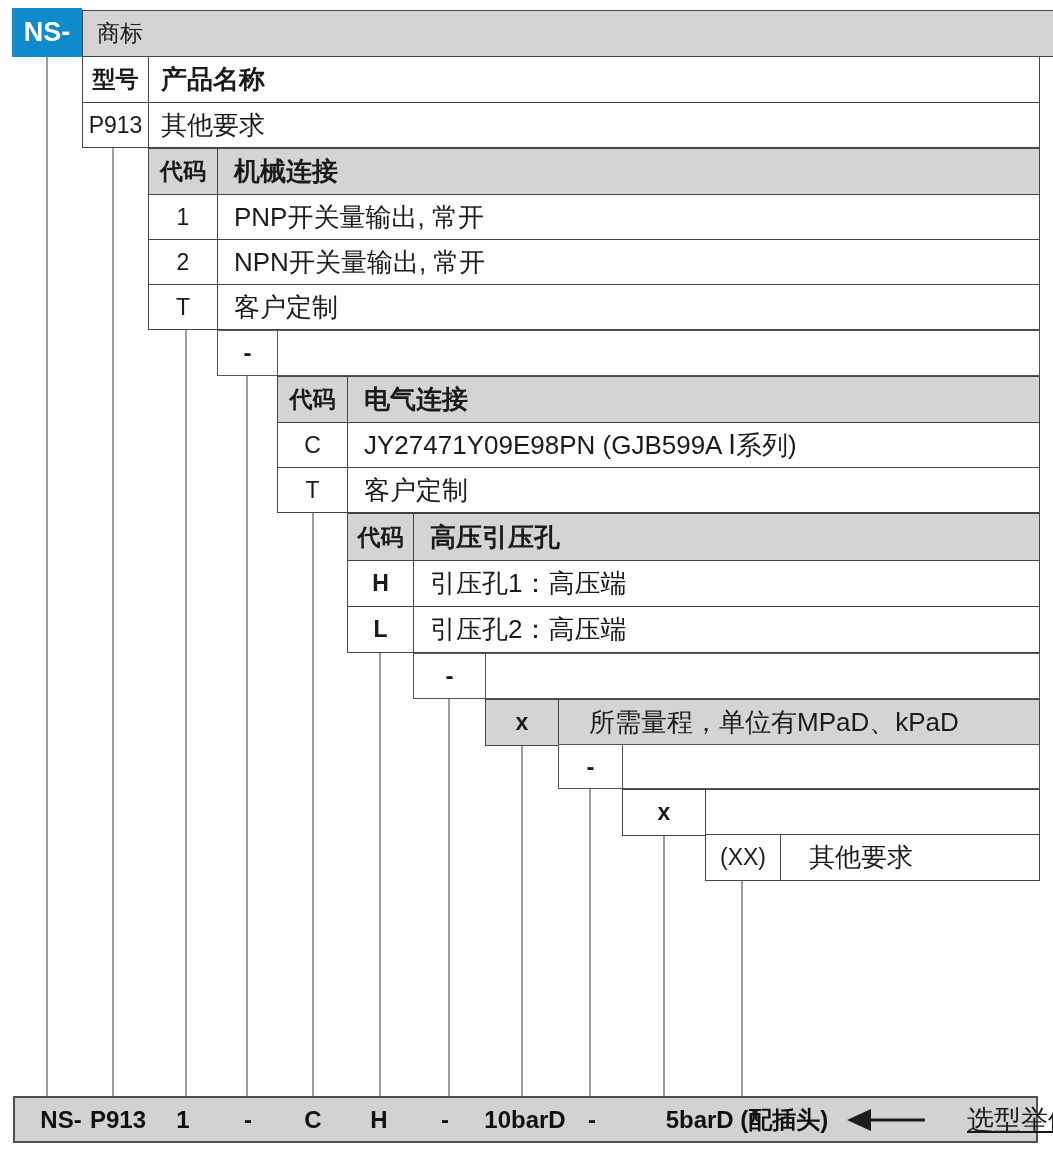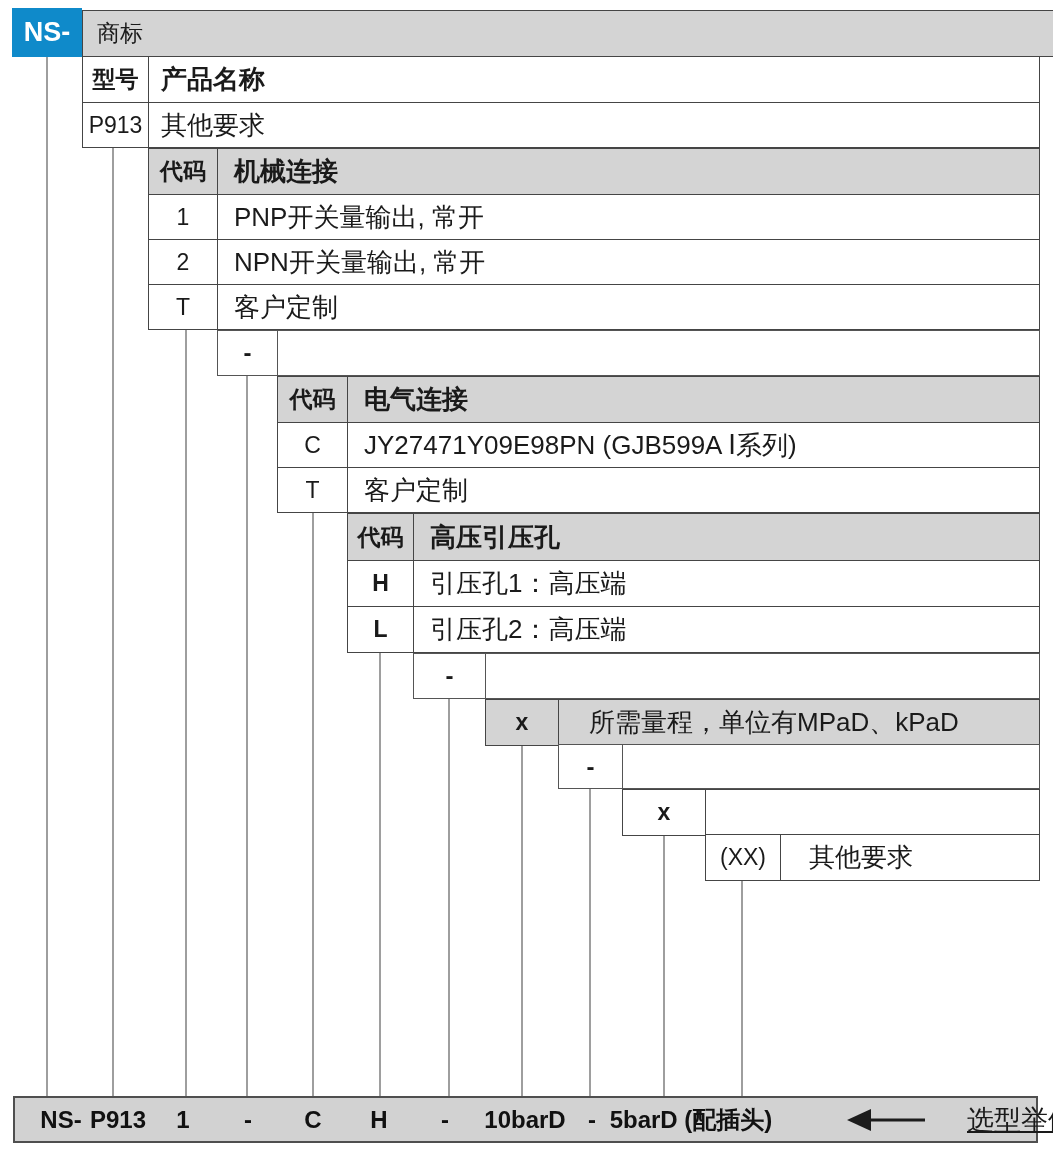--- a/index.html
+++ b/index.html
@@ -162,19 +162,19 @@
   <div id="example" class="abs" style="left:13px;top:1096px;width:1025px;height:47px;">
     <span class="expart" style="left:46px;">NS-</span>
     <span class="expart" style="left:103px;">P913</span>
     <span class="expart" style="left:168px;">1</span>
     <span class="expart" style="left:233px;">-</span>
     <span class="expart" style="left:298px;">C</span>
     <span class="expart" style="left:364px;">H</span>
     <span class="expart" style="left:430px;">-</span>
     <span class="expart" style="left:510px;">10barD</span>
     <span class="expart" style="left:577px;">-</span>
-    <span class="expart" style="left:676px;">5barD (配插头)</span>
+    <span class="expart" style="left:732px;">5barD (配插头)</span>
     <div id="arrow-head" style="left:832px;"></div>
     <div id="arrow-line" style="left:854px;width:56px;"></div>
     <span id="example-caption" style="left:952px;text-decoration:underline;">选型举例</span>
   </div>
 
 </div>
 
 </body></html>

